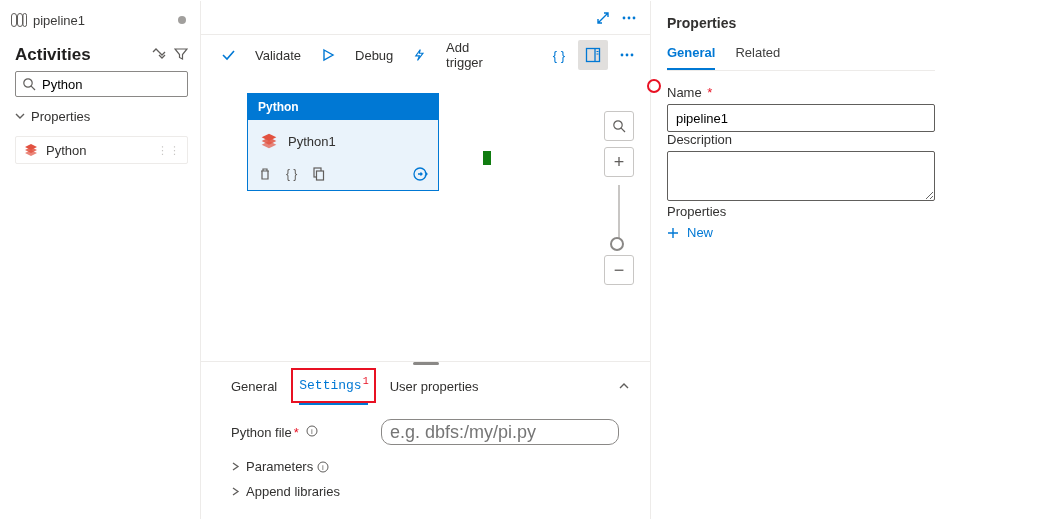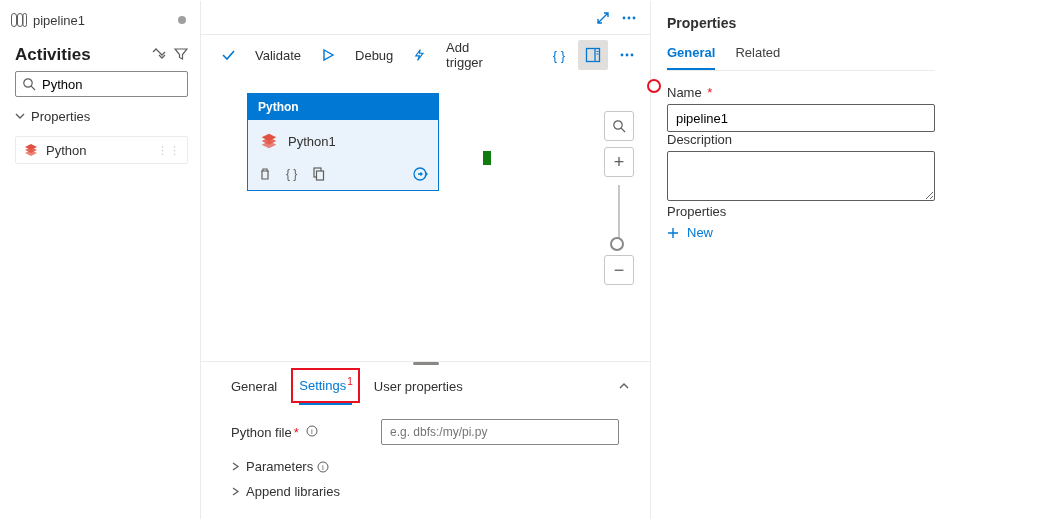--- a/index.html
+++ b/index.html
@@ -60,21 +60,21 @@
   .btabs .btab { padding:8px 0 10px 0; cursor:pointer; color:#323130; position:relative; white-space:nowrap;}
   .btabs .btab.active { color:#0078d4; border-bottom:2px solid #0078d4;}
   .btabs .collapse { margin-left:auto; color:#605e5c; cursor:pointer;}
   .badge1 { color:#e81123; font-size:10px; position:relative; top:-5px; left:1px;}
   .redbox { position:absolute; left:-8px; top:-2px; right:-8px; bottom:0px; border:2px solid #e81123; pointer-events:none;}
   .bform { padding:14px 20px 10px 30px;}
   .form-row { display:flex; align-items:center; margin-bottom:14px;}
   .form-row .flabel { width:150px; color:#323130;}
   .req { color:#e81123; margin-left:2px;}
   .info-icon { color:#605e5c; margin-left:4px; display:inline-flex;}
-  .form-row input { width:238px; height:26px; border:1px solid #8a8886; border-radius:2px; padding:0 8px; font-size:12px; outline:none;}
+  .form-row input { width:238px; height:26px; border:1px solid #8a8886; border-radius:10px; padding:0 8px; font-size:18px; outline:none;}
   .brow-exp { display:flex; align-items:center; margin-bottom:10px; cursor:pointer;}
   .brow-exp .chev { font-size:11px; color:#605e5c; margin-right:6px;}
   
   .rpanel { width:300px; padding:14px 16px 0 16px; }
   .rpanel .rtitle { font-weight:600; font-size:14px; margin-bottom:14px;}
   .rtabs { display:flex; gap:20px; border-bottom:1px solid #edebe9; margin-bottom:14px;}
   .rtabs .rtab { padding:0 0 8px 0; cursor:pointer; color:#404040;}
   .rtabs .rtab.active { color:#0078d4; border-bottom:2px solid #0078d4; font-weight:600;}
   .rlabel { margin-bottom:4px;}
   .rpanel input[type=text] { width:100%; height:28px; border:1px solid #605e5c; border-radius:2px; padding:0 8px; font-size:13px; outline:none;}
@@ -255,21 +255,21 @@
         <div class="cc-btn" style="font-size:18px;">−</div>
       </div>
     </div>
 
     <div class="bottom">
       <div class="bresize">
           <div class="handle"></div>
         </div>
       <div class="btabs">
         <div class="btab">General</div>
-        <div class="btab active" style="position:relative;">
+        <div class="btab active" style="position:relative;font-family:Liberation Mono, monospace;">
           <span>Settings</span><span class="badge1">1</span>
           <span class="redbox"></span>
         </div>
         <div class="btab">User properties</div>
         <div class="collapse">
           <svg width="12" height="12" viewBox="0 0 12 12">
               <path d="M2 8 L6 4 L10 8" fill="none" stroke="#605e5c" stroke-width="1.4"></path>
             </svg>
         </div>
       </div>

